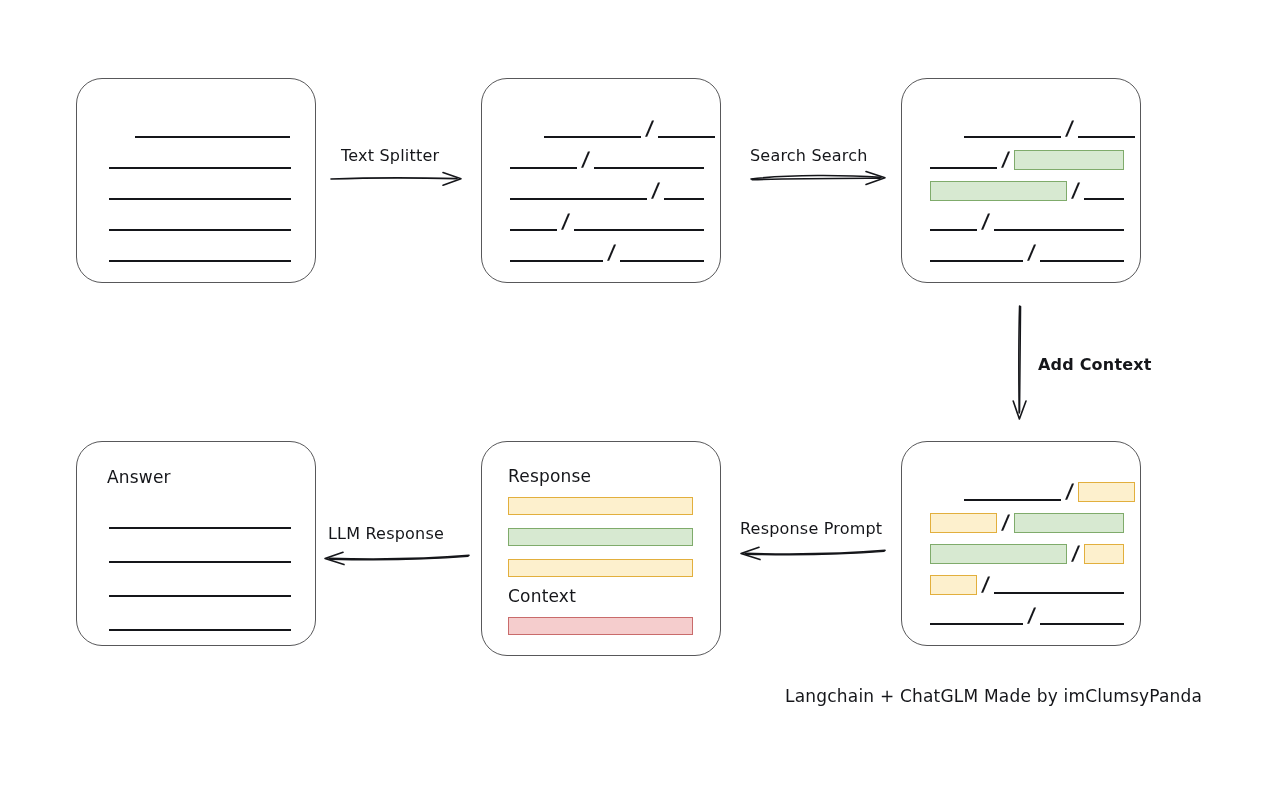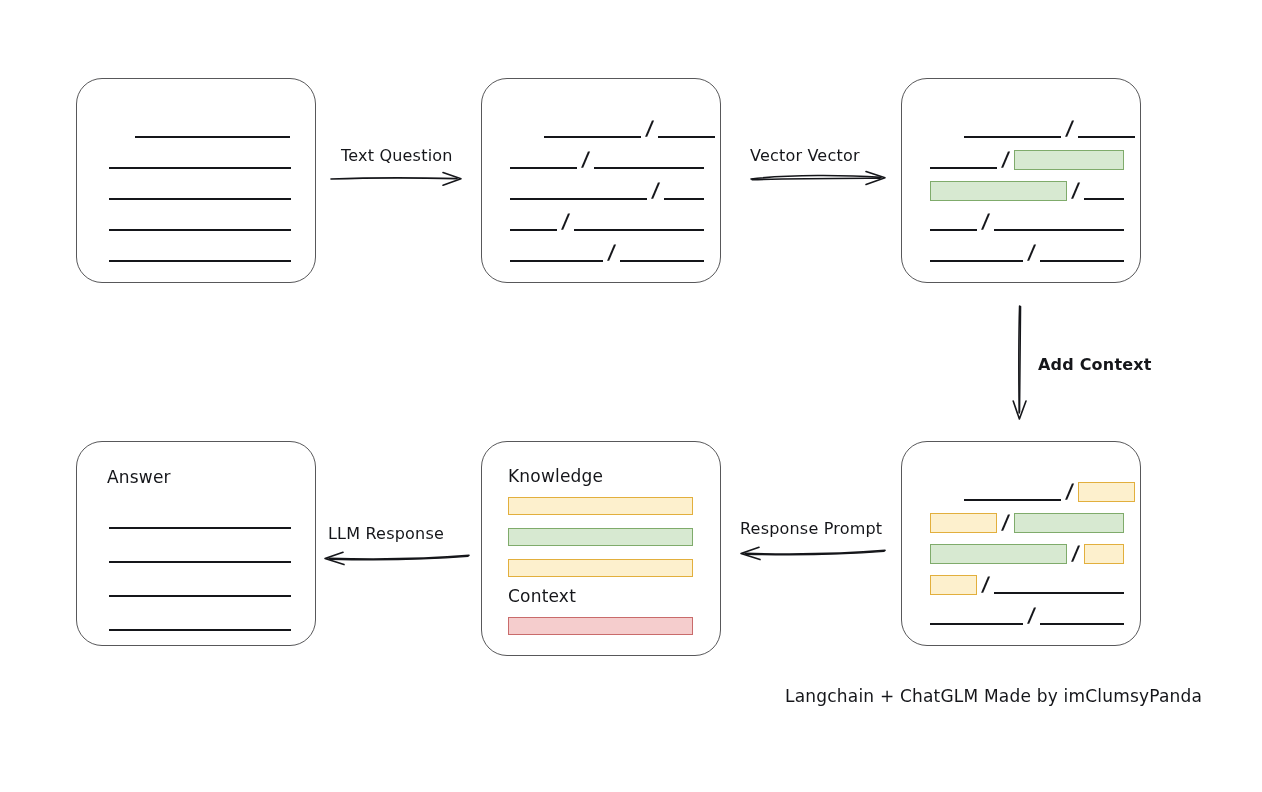--- a/index.html
+++ b/index.html
@@ -223,21 +223,21 @@
       </div>
       <div class="line" style="left: 28px; top: 164px;">
         <span class="seg" style="width: 93px;"></span>
         <span class="slash">/</span>
         <span class="seg" style="width: 84px;"></span>
       </div>
     </div>
 </div>
 
 <div class="card" style="left:481px; top:441px; width:240px; height:215px;">
-  <div class="card-heading" style="left:26px; top:24px;">Knowledge</div>
+  <div class="card-heading" style="left:26px; top:24px;">Response</div>
   <div>
       <div class="bar yellow" style="left: 26px; top: 55px; width: 185px;"></div>
       <div class="bar green" style="left: 26px; top: 86px; width: 185px;"></div>
       <div class="bar yellow" style="left: 26px; top: 117px; width: 185px;"></div>
     </div>
   <div class="card-heading" style="left:26px; top:144px;">Context</div>
   <div>
       <div class="bar red" style="left: 26px; top: 175px; width: 185px;"></div>
     </div>
 </div>
@@ -259,30 +259,30 @@
       </div>
     </div>
 </div>
 
 <div class="arrow" style="left:330px; top:170px;">
   <svg width="140" height="18" viewBox="0 0 140 18">
     <path d="M1,9 C40,7.6 92,7.8 127,8.6" fill="none" stroke="#15161a" stroke-width="1.6" stroke-linecap="round"></path>
     <path d="M113,2.6 L131,8.8 L113,15.2" fill="none" stroke="#15161a" stroke-width="1.6" stroke-linejoin="round" stroke-linecap="round"></path>
   </svg>
 </div>
-<div class="arrow-label" style="left:341px; top:146px;">Text Question</div>
+<div class="arrow-label" style="left:341px; top:146px;">Text Splitter</div>
 
 <div class="arrow" style="left:750px; top:168px;">
   <svg width="145" height="20" viewBox="0 0 145 20">
     <path d="M1,11 C40,6.4 96,7.0 131,9.4" fill="none" stroke="#15161a" stroke-width="1.6" stroke-linecap="round"></path>
     <path d="M2,11.6 C42,10.6 96,10.4 130,10.2" fill="none" stroke="#15161a" stroke-width="1.6" stroke-linecap="round"></path>
     <path d="M116,3.6 L135,9.8 L116,16.4" fill="none" stroke="#15161a" stroke-width="1.6" stroke-linejoin="round" stroke-linecap="round"></path>
   </svg>
 </div>
-<div class="arrow-label" style="left:750px; top:146px;">Vector Vector</div>
+<div class="arrow-label" style="left:750px; top:146px;">Search Search</div>
 
 <div class="arrow" style="left:1010px; top:305px;">
   <svg width="20" height="118" viewBox="0 0 20 118">
     <path d="M9.6,1 C8.4,40 8.8,78 9.2,108" fill="none" stroke="#15161a" stroke-width="1.6" stroke-linecap="round"></path>
     <path d="M10.6,1.4 C10.0,40 9.6,78 9.6,107" fill="none" stroke="#15161a" stroke-width="1.4" stroke-linecap="round"></path>
     <path d="M3.2,96 L9.4,114 L16,96" fill="none" stroke="#15161a" stroke-width="1.6" stroke-linejoin="round" stroke-linecap="round"></path>
   </svg>
 </div>
 <div class="arrow-label" style="left:1038px; top:355px;font-weight:bold;">Add Context</div>
 

